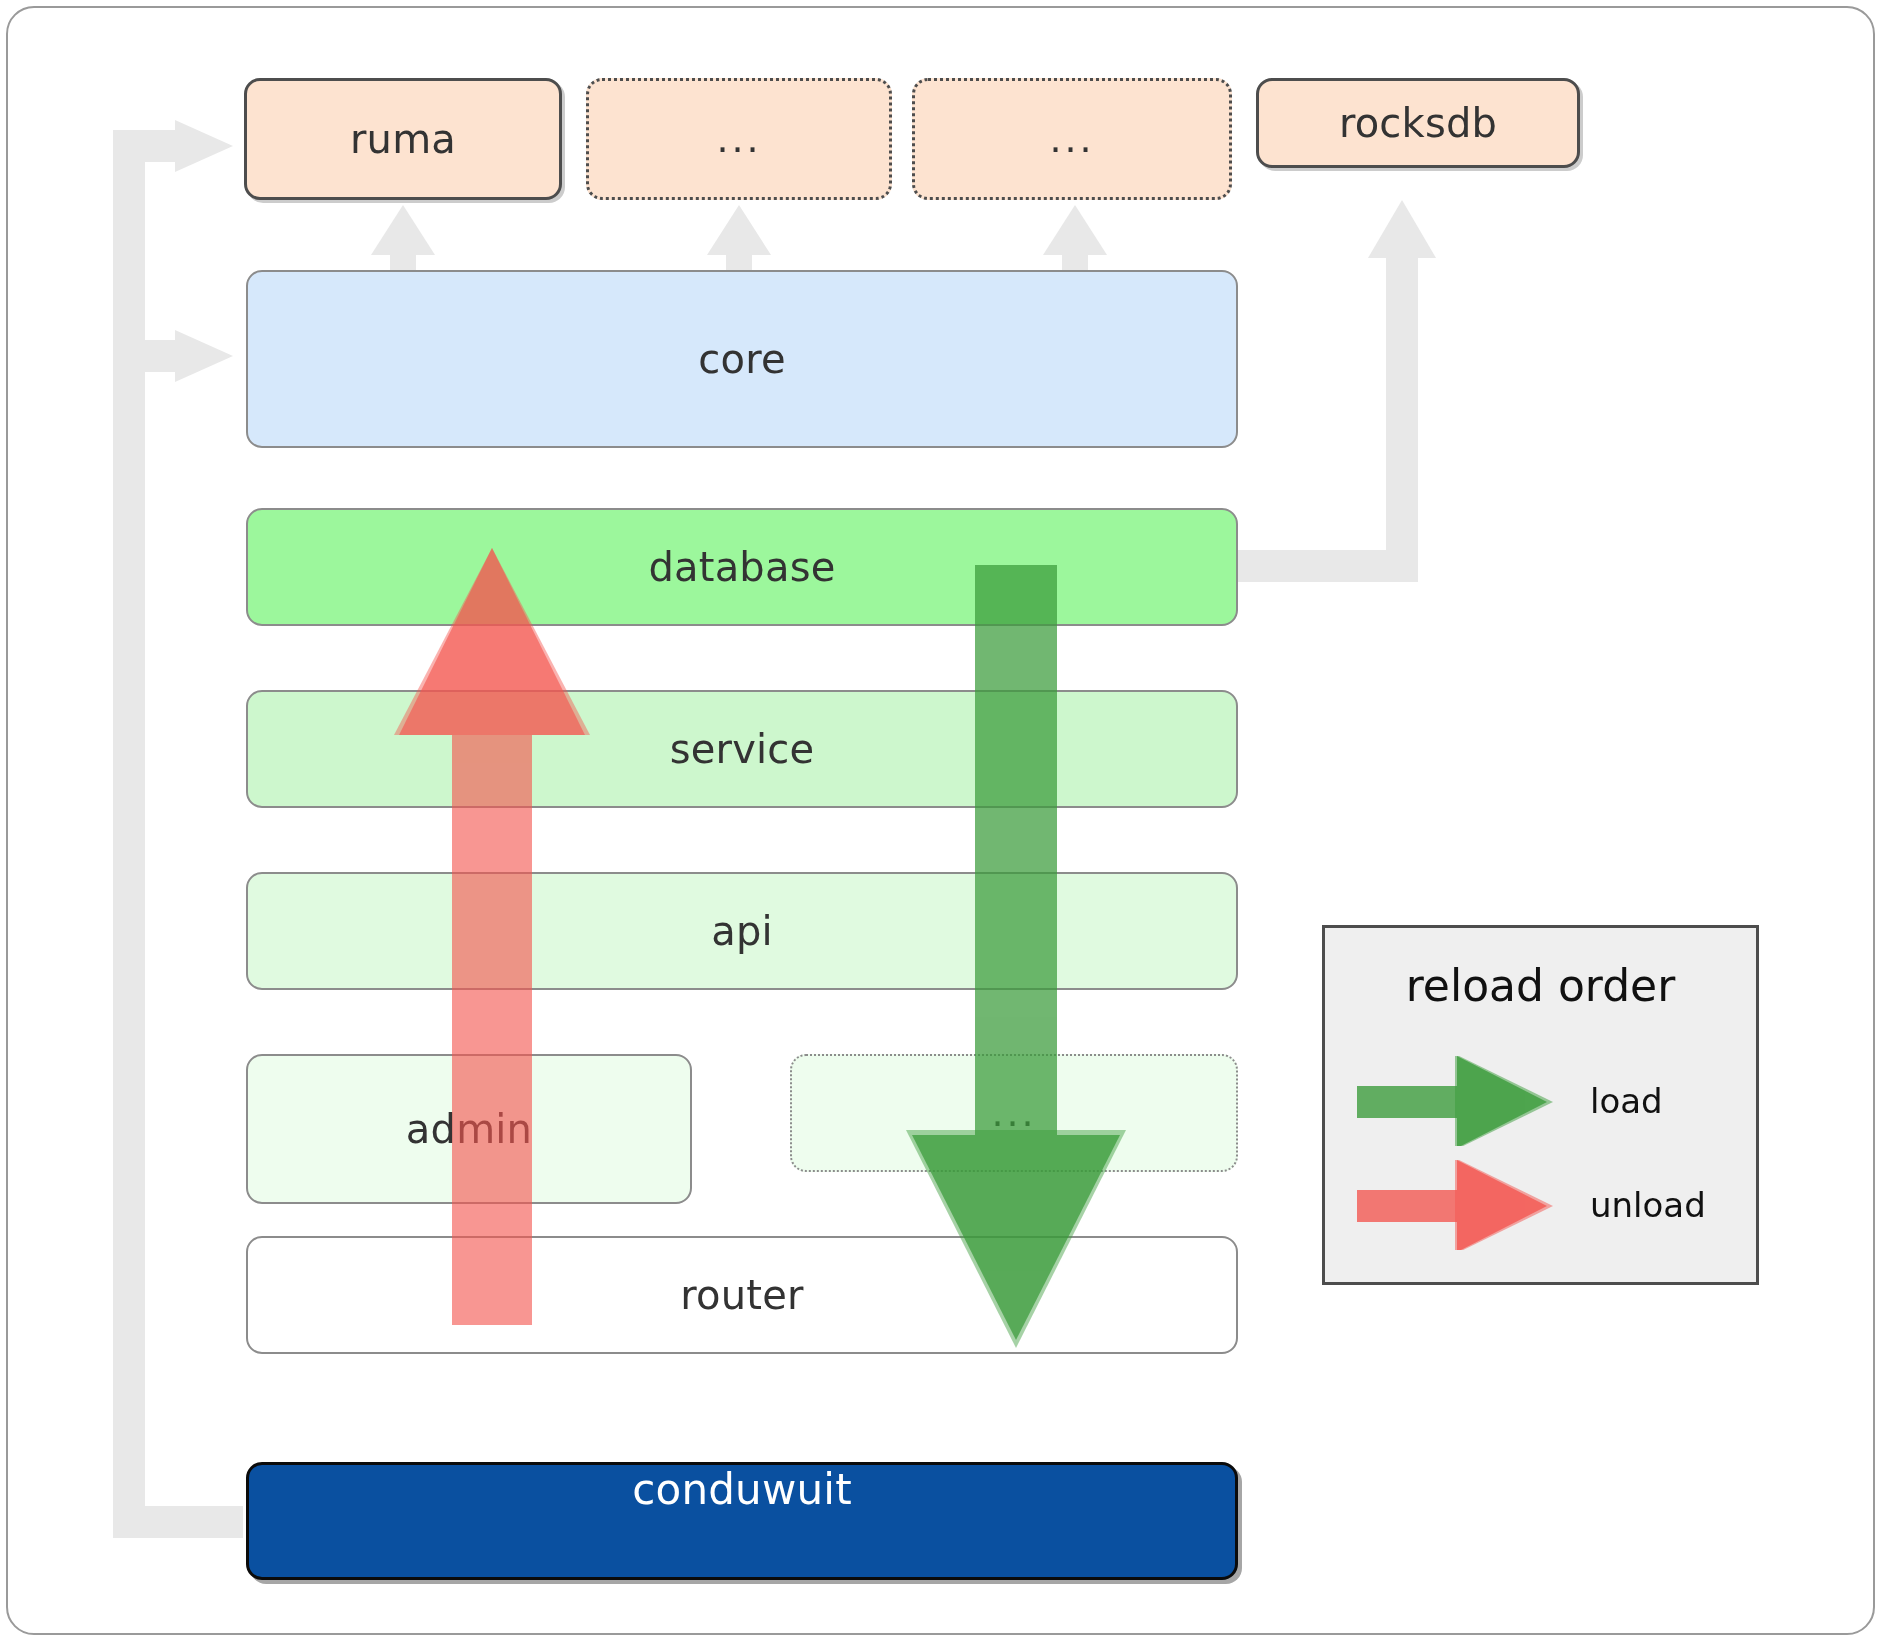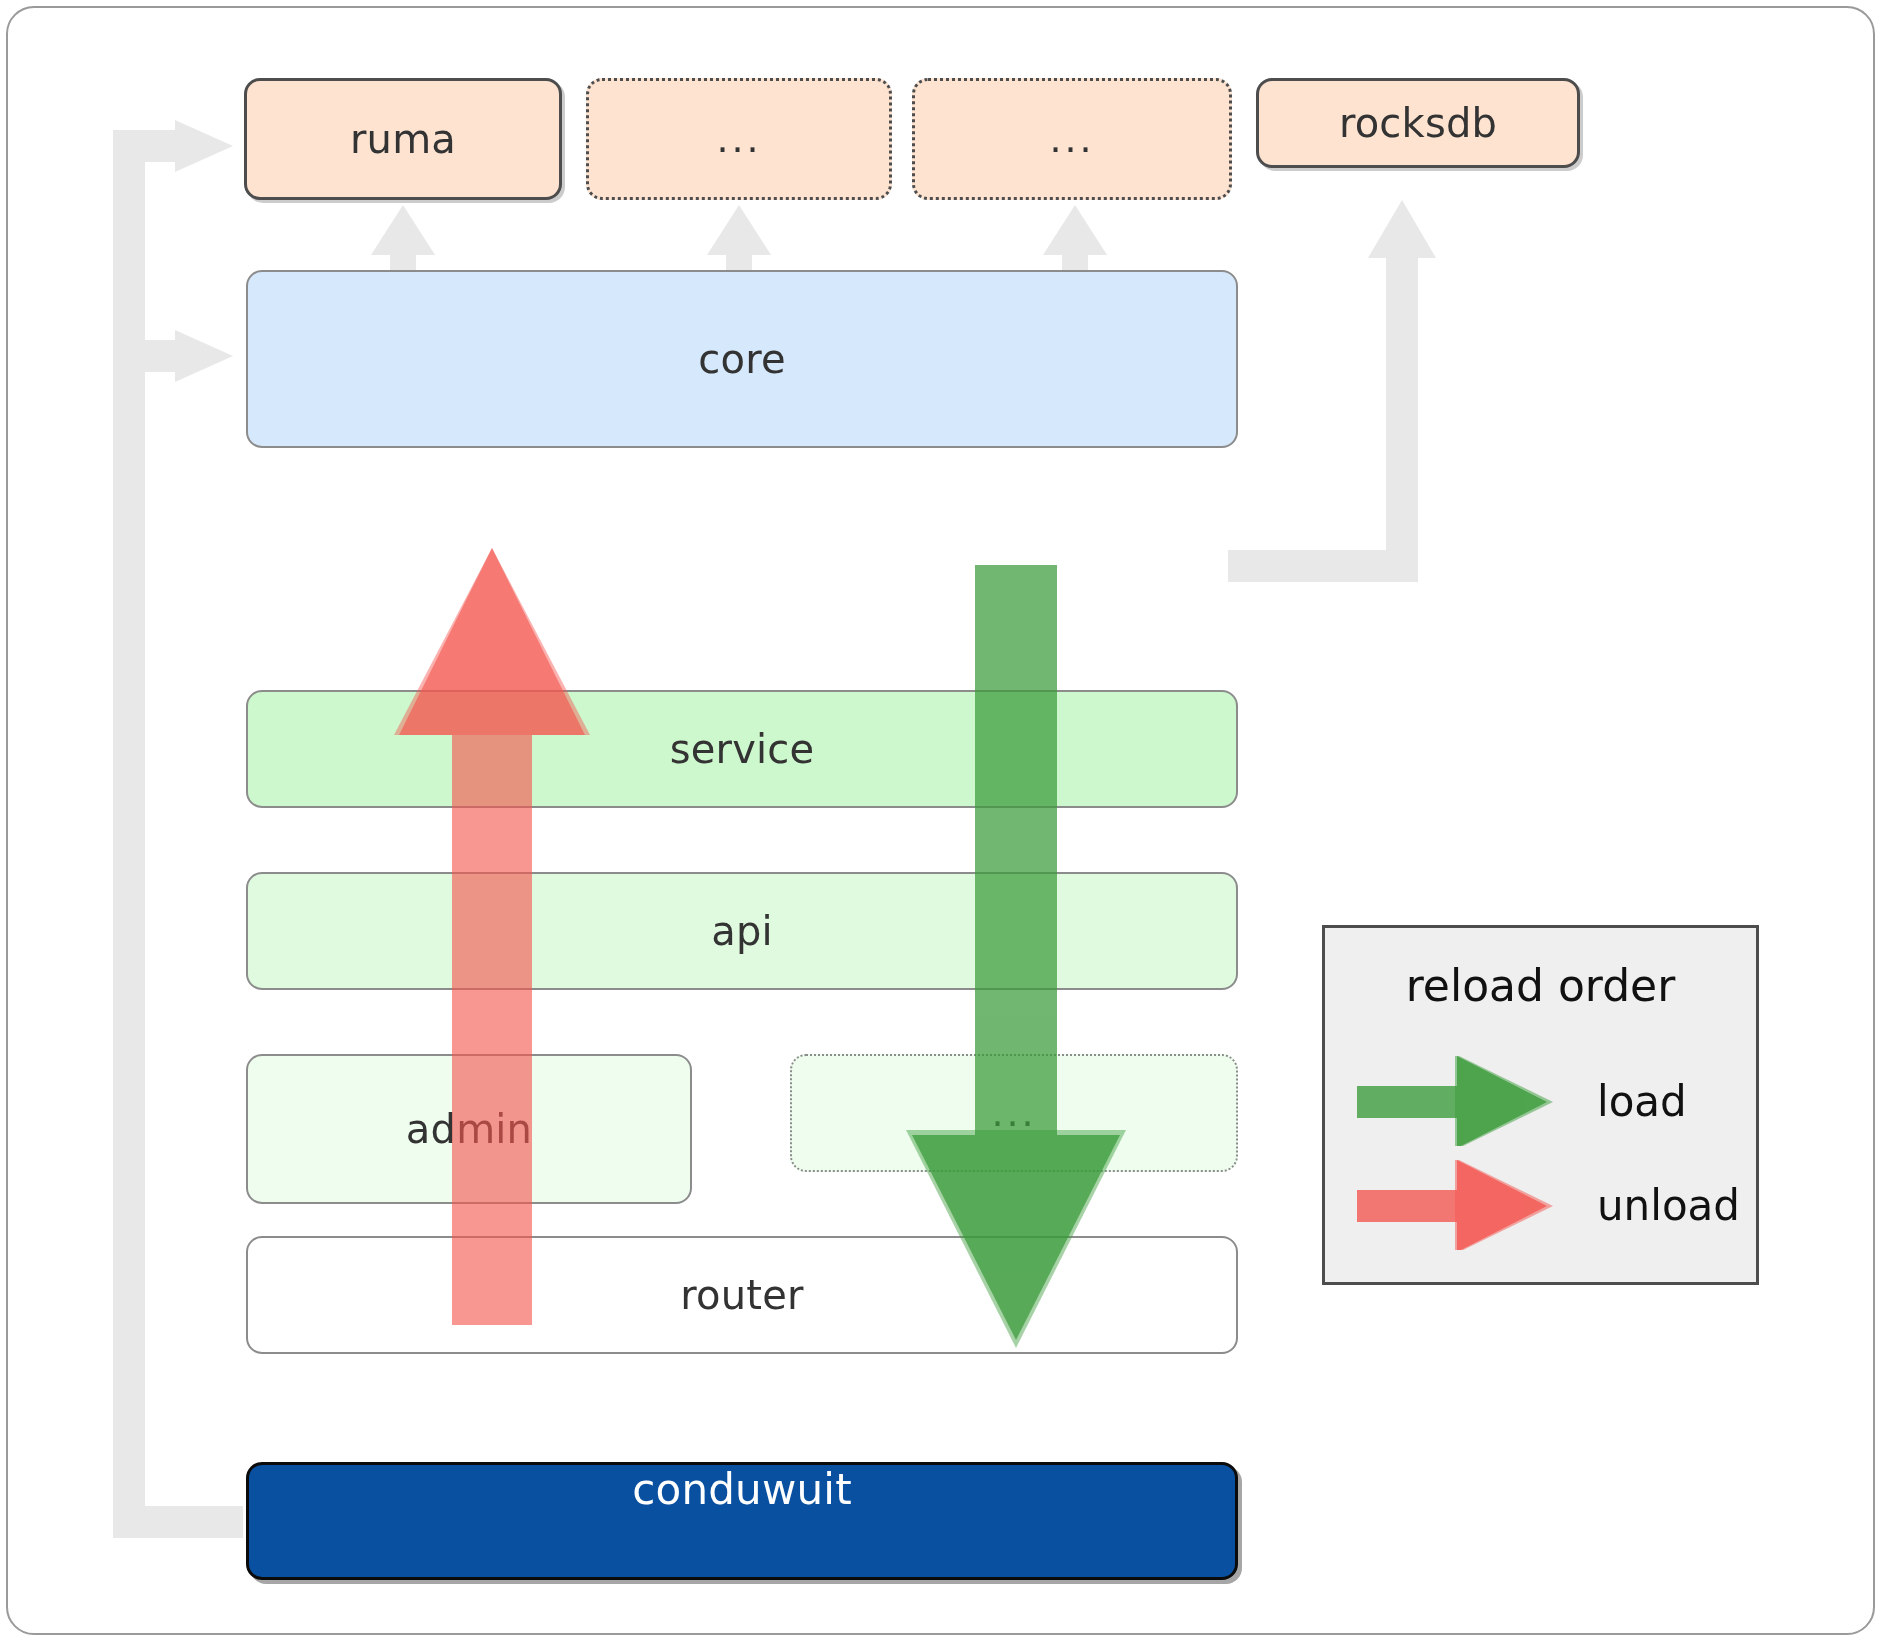--- a/index.html
+++ b/index.html
@@ -121,23 +121,23 @@
   #legend-row-load   { top: 128px; }
   #legend-row-unload { top: 232px; }
   .legend-swatch {
     position: relative;
     width: 220px;
     height: 90px;
     margin-left: 32px;
     flex: none;
   }
   .legend-label {
-    font-size: 42px;
+    font-size: 34px;
     color: #111111;
-    margin-left: 20px;
+    margin-left: 13px;
   }
 </style>
 </head>
 <body>
 
 <div id="page">
   <div id="frame"></div>
 
   <svg class="svg-layer" id="grey-layer" viewBox="0 0 1883 1643" xmlns="http://www.w3.org/2000/svg">
     <g fill="#e8e8e8">
@@ -180,20 +180,23 @@
   </div>
 
   <div class="node crate" style="left:1256px; top:78px; width:324px; height:90px;">
     <span>rocksdb</span>
   </div>
 
   <div class="node layer l-core" style="left:246px; top:270px; width:992px; height:178px;">
     <span>core</span>
   </div>
 
+  <div class="node layer l-database" style="left:246px; top:508px; width:992px; height:118px;">
+    <span>database</span>
+  </div>
 
   <div class="node layer l-service" style="left:246px; top:690px; width:992px; height:118px;">
     <span>service</span>
   </div>
 
   <div class="node layer l-api" style="left:246px; top:872px; width:992px; height:118px;">
     <span>api</span>
   </div>
 
   <div class="node layer l-admin" style="left:246px; top:1054px; width:446px; height:150px;">

